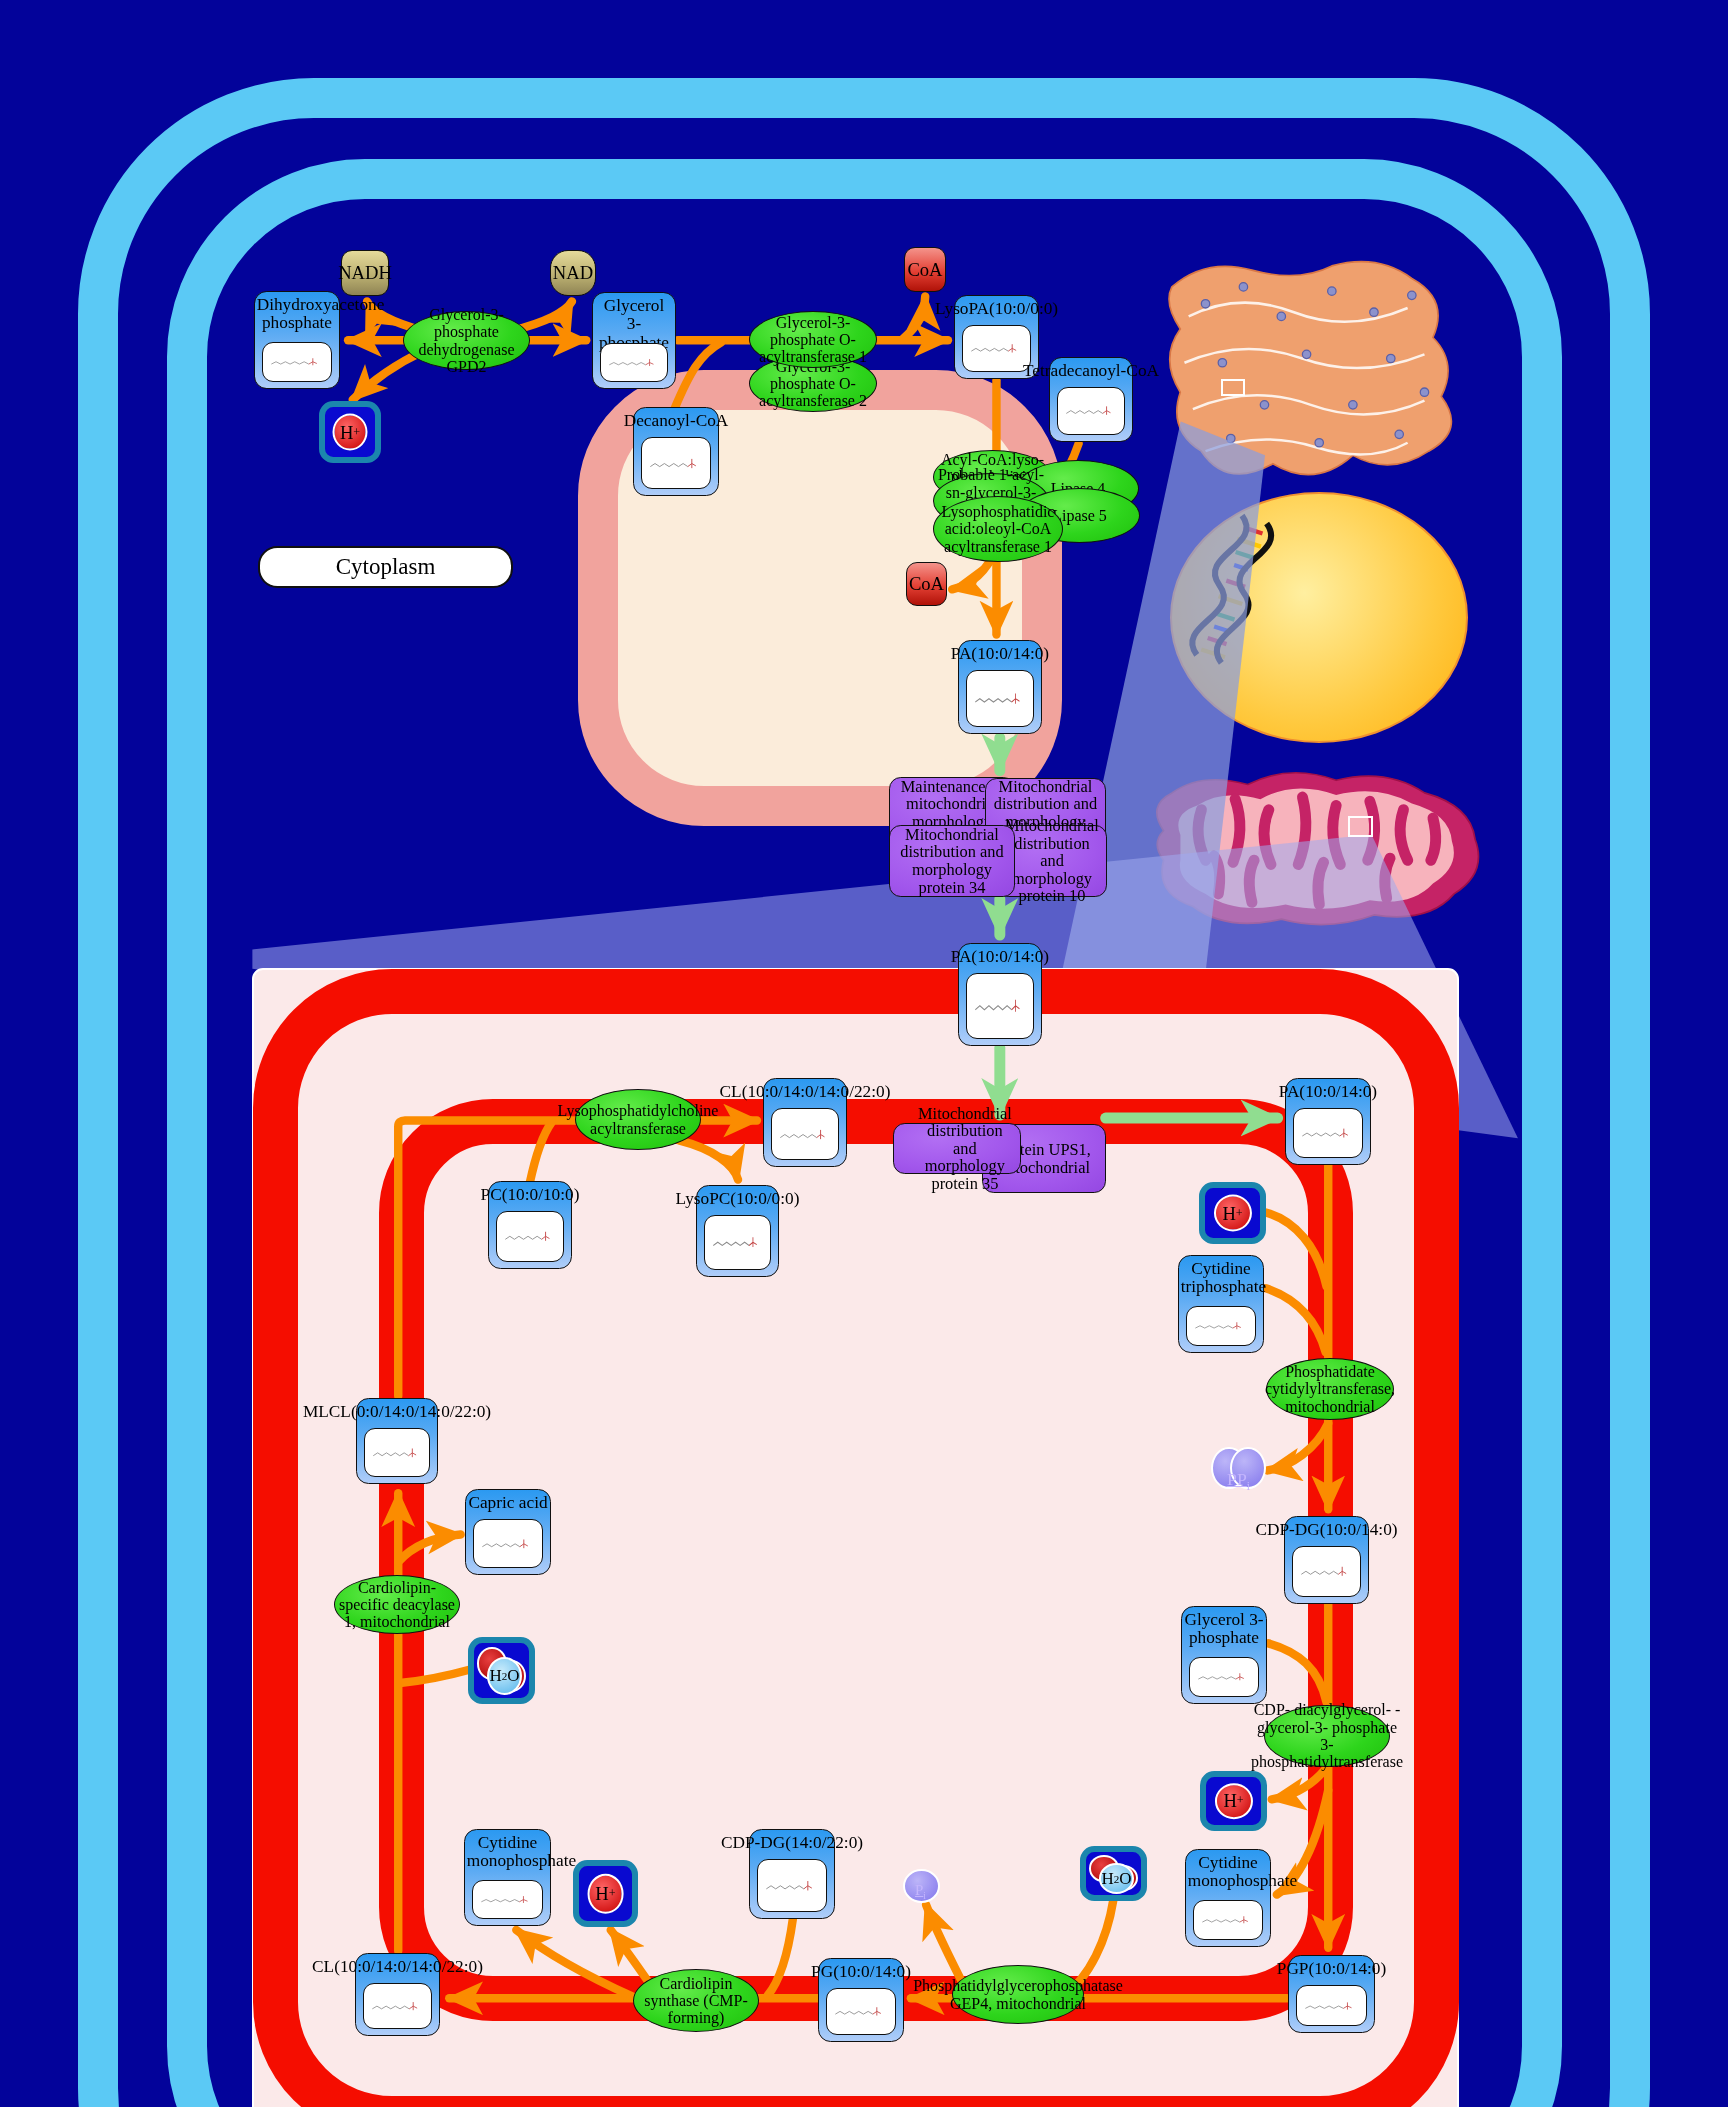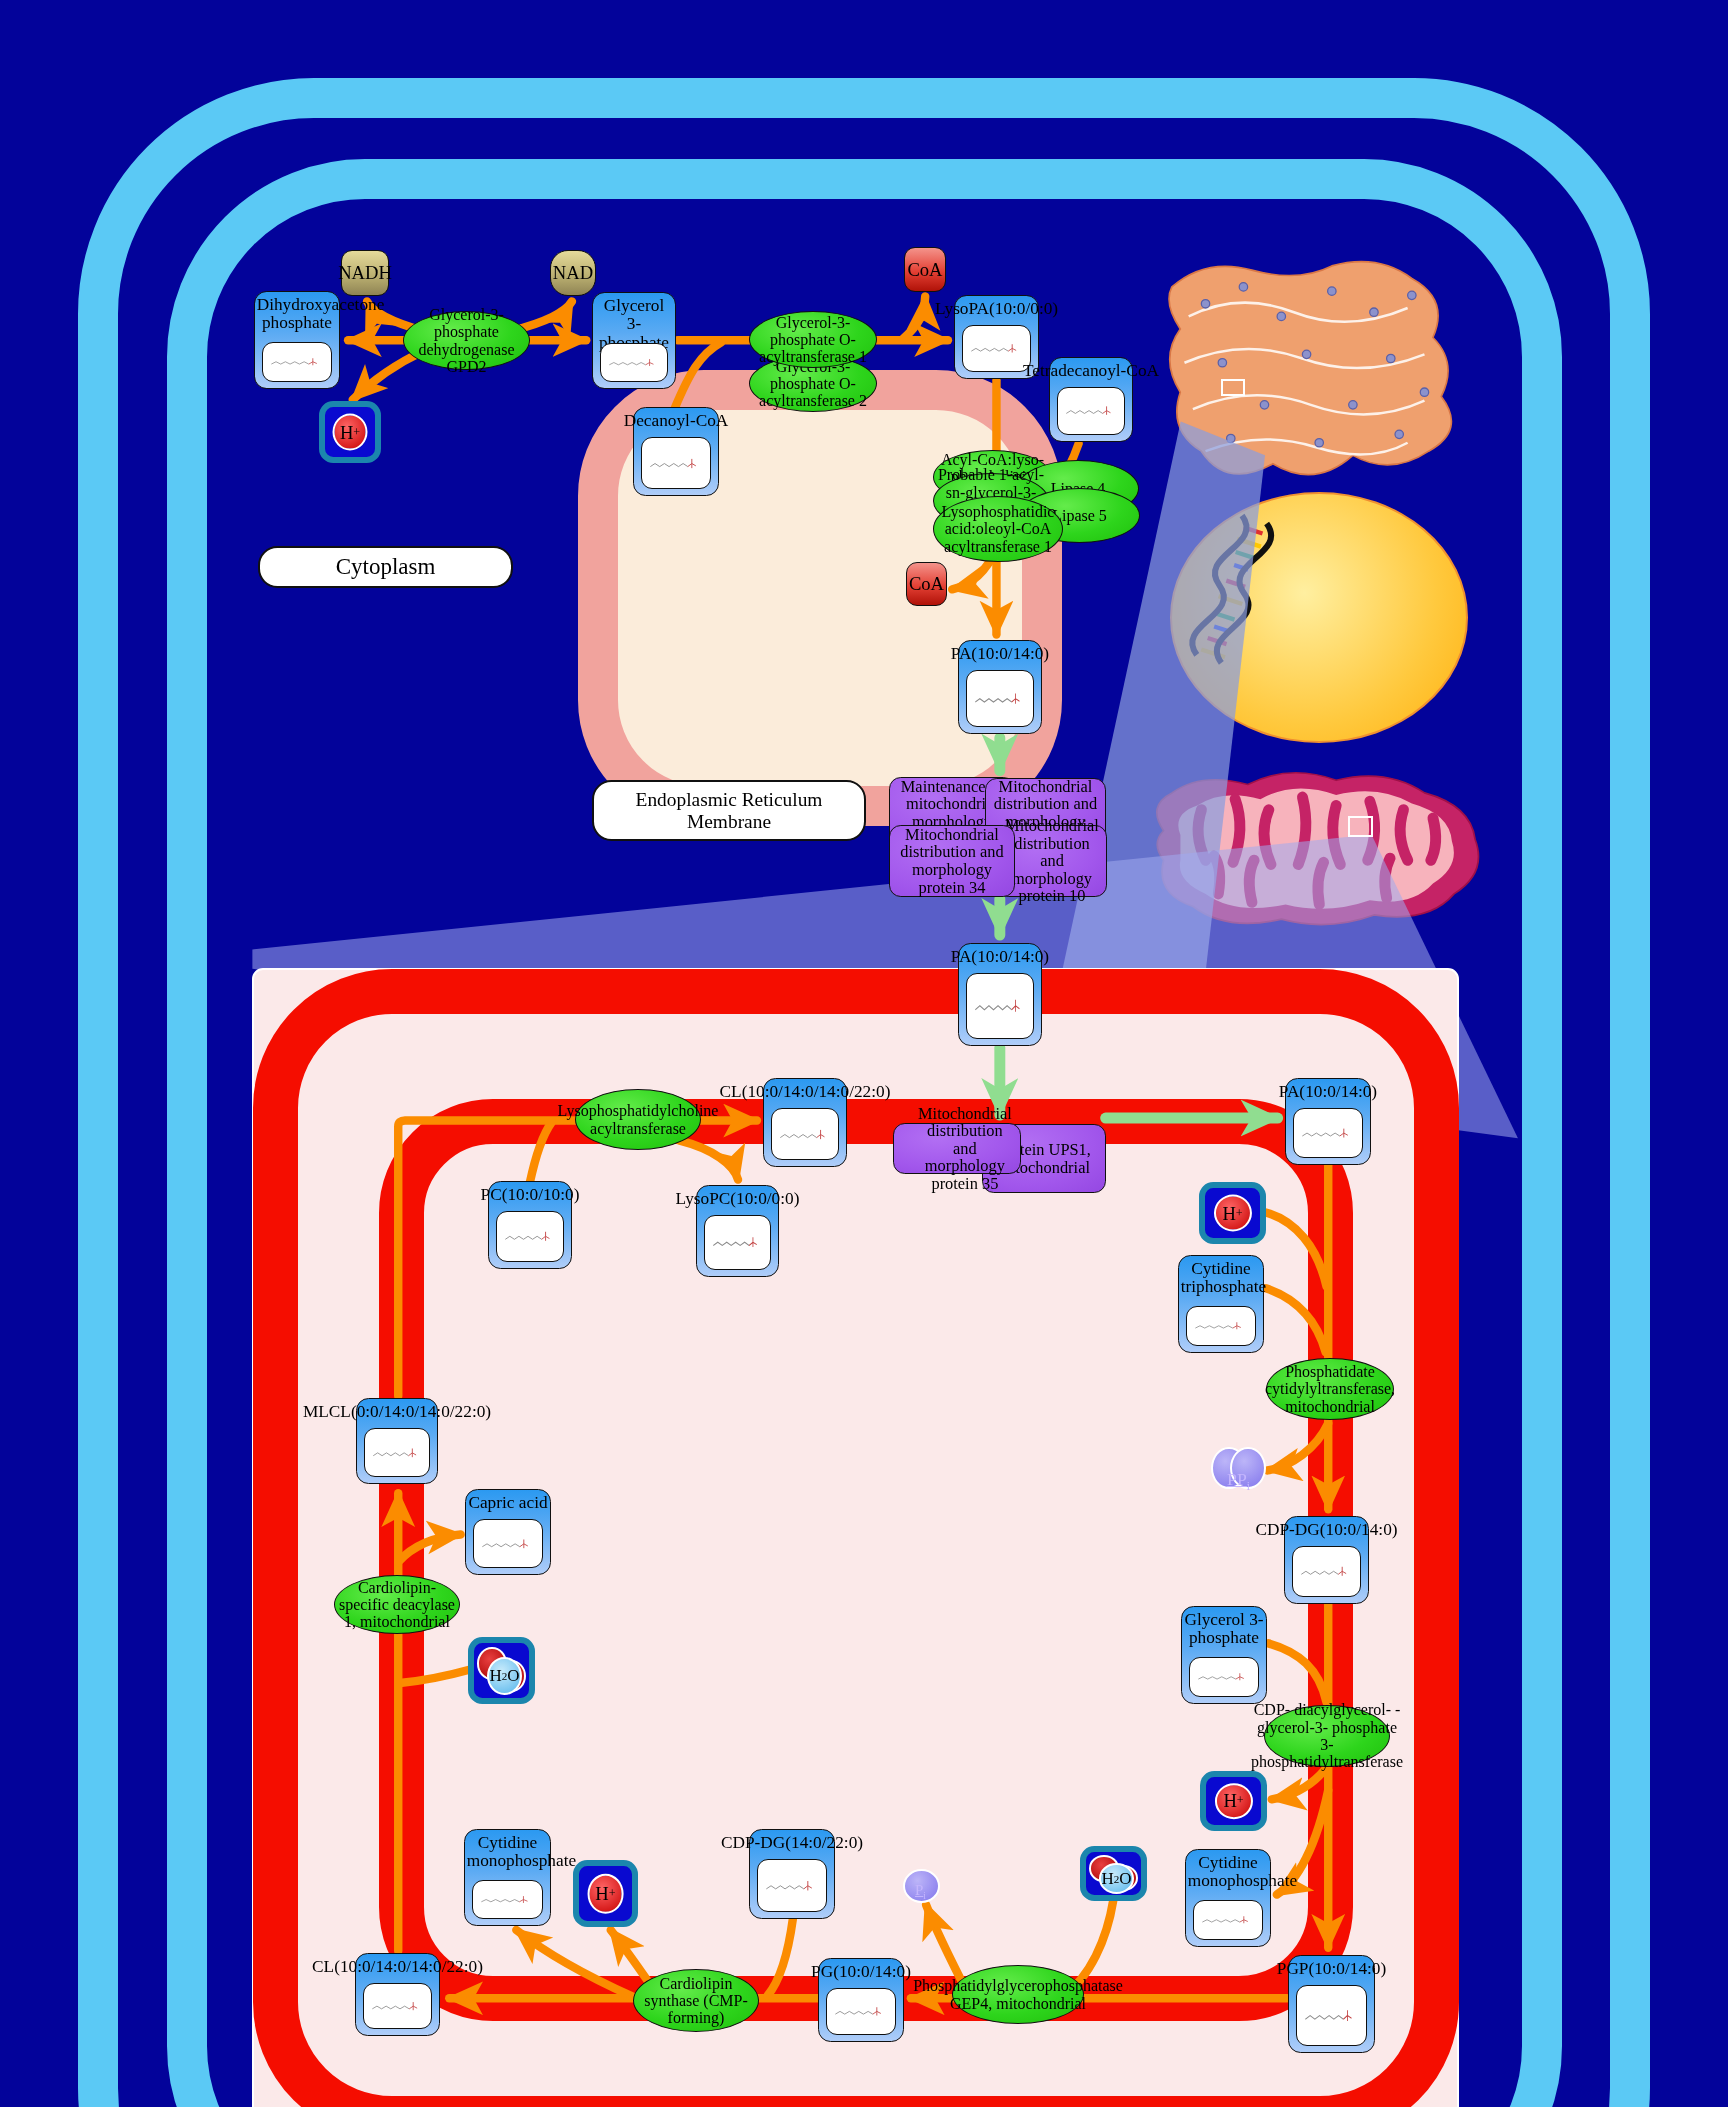--- a/index.html
+++ b/index.html
@@ -295,21 +295,21 @@
       </div>
       <div class="met" style="left: 1185px; top: 1849px; width: 86px; height: 98px;">
         <div class="met-label wrap">Cytidine monophosphate</div>
         <div class="met-panel" style="top: 50px;">
           <svg viewBox="0 0 160 60" preserveAspectRatio="none">
             <polyline points="4,38 18,30 32,38 46,30 60,38 74,30 88,38 102,30 116,38" fill="none" stroke="#8a8a8a" stroke-width="2.5"></polyline>
             <path d="M116 38 L128 30 M128 30 L128 18 M128 30 L140 36 M128 42 L128 30" fill="none" stroke="#c24040" stroke-width="2.5"></path>
           </svg>
         </div>
       </div>
-      <div class="met" style="left: 1288px; top: 1955px; width: 87px; height: 98px; padding-left: 47px;">
+      <div class="met" style="left: 1288px; top: 1955px; width: 87px; height: 78px; padding-left: 47px;">
         <div class="met-label nowrap">PGP(10:0/14:0)</div>
         <div class="met-panel" style="top: 29px;">
           <svg viewBox="0 0 160 60" preserveAspectRatio="none">
             <polyline points="4,38 18,30 32,38 46,30 60,38 74,30 88,38 102,30 116,38" fill="none" stroke="#8a8a8a" stroke-width="2.5"></polyline>
             <path d="M116 38 L128 30 M128 30 L128 18 M128 30 L140 36 M128 42 L128 30" fill="none" stroke="#c24040" stroke-width="2.5"></path>
           </svg>
         </div>
       </div>
       <div class="met" style="left: 818px; top: 1958px; width: 86px; height: 84px;">
         <div class="met-label nowrap">PG(10:0/14:0)</div>
@@ -483,19 +483,16 @@
         <div class="pcirc" style="right:-4%;top:6%;width:62%;height:80%;"></div>
         <span style="position:relative;">PP<sub>i</sub></span>
       </div>
       <div class="pblob" style="left: 903px; top: 1869px; width: 35px; height: 32px;">
         <div class="pcirc" style="left:0;top:0;width:94%;height:94%;"></div>
         <span style="position:relative;font-size:15px;">P<sub>i</sub></span>
       </div>
       <div class="clabel" style="left: 258px; top: 546px; width: 255px; height: 42px; font-size: 23px;">
         <span>Cytoplasm</span>
       </div>
-      <div class="clabel" style="left: 592px; top: 780px; width: 274px; height: 61px; font-size: 19.4px;">
-        <span>Endoplasmic Reticulum Membrane</span>
-      </div>
     </div>
 
 </div>
 
 
 </body></html>

